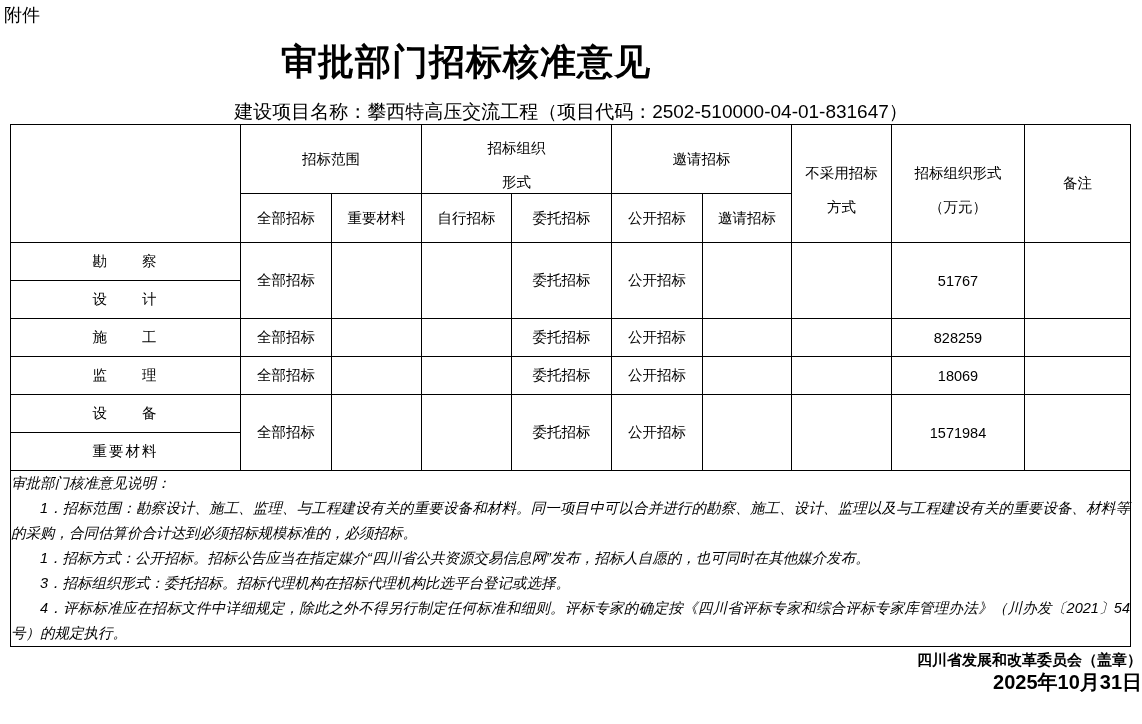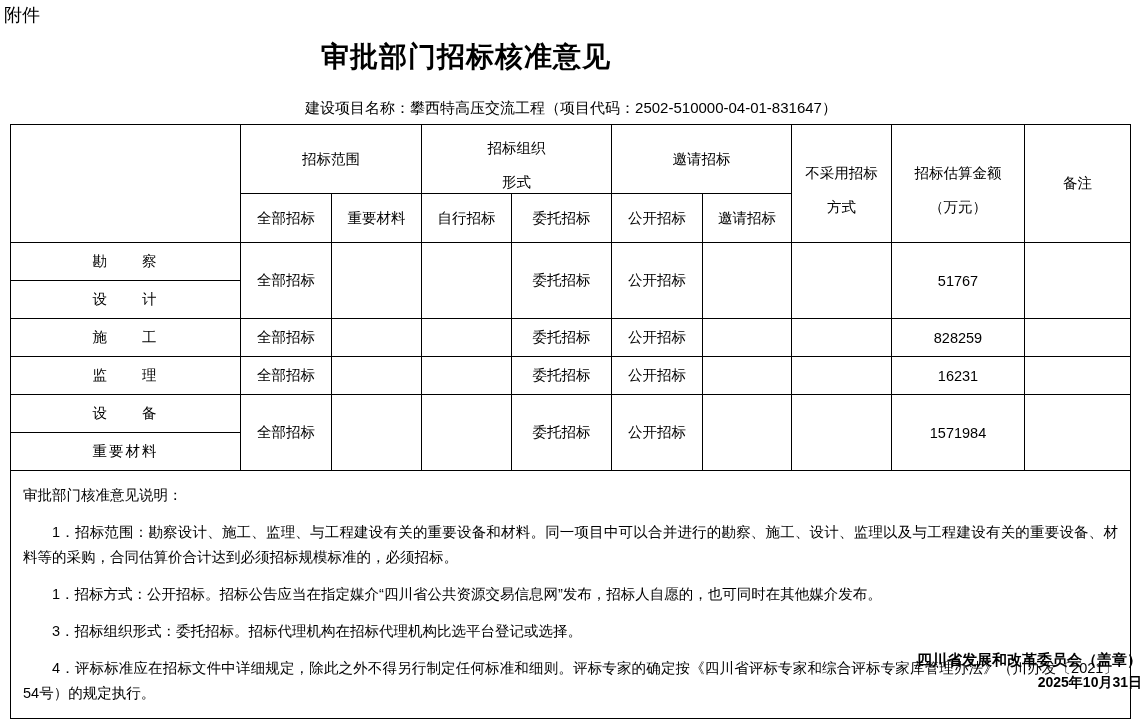--- a/index.html
+++ b/index.html
@@ -28,32 +28,32 @@
     font-size: 18px;
     line-height: 26px;
     font-family: "Liberation Sans", "DejaVu Sans", sans-serif;
   }
   .doc-title {
     position: absolute;
     left: 0;
     top: 38px;
     width: 932px;
     text-align: center;
-    font-size: 28px;
+    font-size: 36px;
     font-weight: bold;
     letter-spacing: 1px;
     font-family: "Liberation Sans", "DejaVu Sans", sans-serif;
   }
   .project-line {
     position: absolute;
     left: 0;
     top: 99px;
     width: 1142px;
     text-align: center;
-    font-size: 15px;
+    font-size: 19px;
     font-family: "Liberation Sans", "DejaVu Sans", sans-serif;
   }
   table.main {
     position: absolute;
     left: 10px;
     top: 124px;
     width: 1031px;
     border-collapse: collapse;
     table-layout: fixed;
     font-family: "Liberation Sans", "DejaVu Sans", sans-serif;
@@ -76,36 +76,37 @@
   }
   .notes-cell {
     text-align: left;
     vertical-align: top;
     padding: 8px 10px 10px 8px;
     font-size: 15px;
     line-height: 25px;
     font-family: "Liberation Sans", "DejaVu Sans", sans-serif;
   }
   .notes-cell p {
-    margin: 12px;
+    margin: 0;
     text-align: justify;
+    font-style: italic;
   }
   .notes-indent { text-indent: 2em; }
   .sig-block {
     position: absolute;
     left: 0;
     top: 648px;
     width: 1142px;
     text-align: right;
     font-size: 15px;
     font-weight: bold;
     line-height: 23px;
     font-family: "Liberation Sans", "DejaVu Sans", sans-serif;
   }
-  .sig-date { font-size: 14px; }
+  .sig-date { font-size: 20px; }
   .two-line {
     display: block;
     line-height: 22px;
     margin-top: 12px;
   }
 </style>
 </head>
 <body>
 
 <div class="page">
@@ -136,21 +137,21 @@
         <td class="hdr-group" colspan="2">
           <span class="two-line">招标组织</span>
           <span class="two-line">形式</span>
         </td>
         <td class="hdr-group" colspan="2">邀请招标</td>
         <td class="hdr-group" rowspan="2">
           <span class="two-line">不采用招标</span>
           <span class="two-line">方式</span>
         </td>
         <td class="hdr-group" rowspan="2">
-          <span class="two-line">招标估算金额</span>
+          <span class="two-line">招标组织形式</span>
           <span class="two-line">（万元）</span>
         </td>
         <td class="hdr-group" rowspan="2">备注</td>
       </tr>
       <tr>
         <td class="hdr-sub">全部招标</td>
         <td class="hdr-sub">重要材料</td>
         <td class="hdr-sub">自行招标</td>
         <td class="hdr-sub">委托招标</td>
         <td class="hdr-sub">公开招标</td>
@@ -188,21 +189,21 @@
 
       <tr class="row-cat">
         <td class="cat-cell">监　　理</td>
         <td>全部招标</td>
         <td></td>
         <td></td>
         <td>委托招标</td>
         <td>公开招标</td>
         <td></td>
         <td></td>
-        <td>16231</td>
+        <td>18069</td>
         <td></td>
       </tr>
 
       <tr class="row-cat">
         <td class="cat-cell">设　　备</td>
         <td rowspan="2">全部招标</td>
         <td rowspan="2"></td>
         <td rowspan="2"></td>
         <td rowspan="2">委托招标</td>
         <td rowspan="2">公开招标</td>

